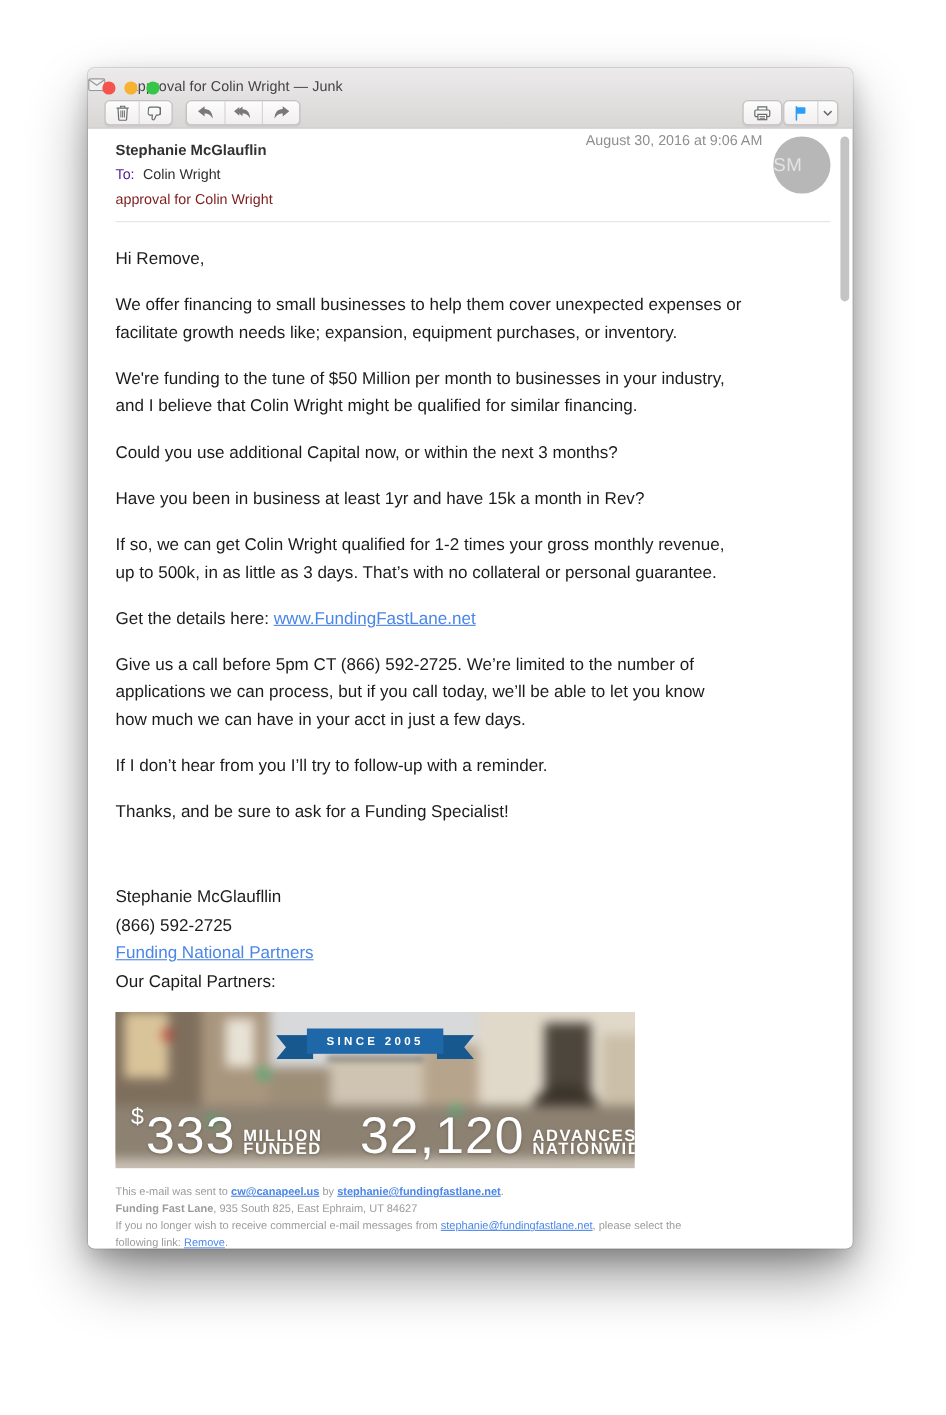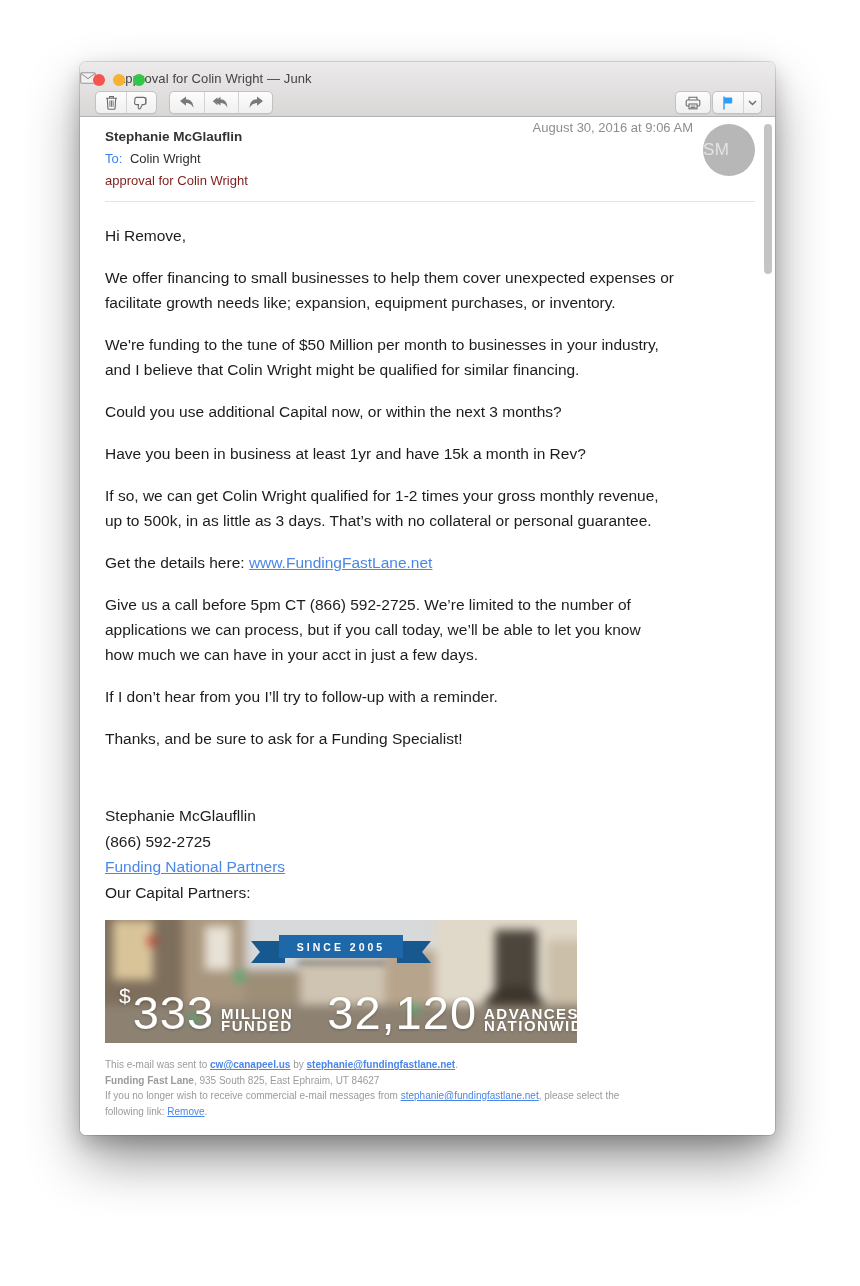--- a/index.html
+++ b/index.html
@@ -45,38 +45,38 @@
     position:absolute; right:3px; top:7px; width:8px; height:150px;
     background:#c4c4c4; border-radius:4px;
   }
 
   
   .msg-header {
     margin:0 20px 0 25px; padding:12px 0 13px; border-bottom:1px solid #e4e4e4; position:relative;
   }
   .from-name { font-size:13.5px; font-weight:bold; color:#323232; margin-bottom:7px; }
   .to-line { font-size:13px; color:#2f2f2f; margin-bottom:7px; }
-  .to-label { color:#3b82f6; margin-right:4px; }
+  .to-label { color:#4c1d95; margin-right:4px; }
   .subj-line { font-size:13px; color:#7f1d1d; }
   .hdr-date { position:absolute; top:3px; right:62px; font-size:13px; color:#8e8e8e; }
   .avatar {
     position:absolute; top:7px; right:0; width:52px; height:52px; border-radius:50%;
     background:#b7b7b7; display:flex; align-items:center; justify-content:flex-start;
     color:#e3e3e3; font-size:17px; letter-spacing:0.5px;
   }
 
   
   .msg-body { padding:21px 70px 0 25px; color:#1c1c1c; }
   .msg-body p { font-size:15.5px; line-height:25px; margin:0 0 17px; white-space:pre-line; }
   a.blue-link { color:#4a86e8; text-decoration:underline; cursor:pointer; }
 
   .signature { margin-top:52px; font-size:15.5px; line-height:25.5px; color:#1c1c1c; }
 
   
-  .banner { position:relative; margin-top:15px; width:472px; height:123px; overflow:hidden; background:#c9c0b4; }
+  .banner { position:relative; margin-top:15px; width:472px; height:142px; overflow:hidden; background:#c9c0b4; }
   .banner-bg { position:absolute; inset:-10px; filter:blur(5px); }
   .blob { position:absolute; }
   .banner-content { position:absolute; inset:0; }
   .ribbon { position:absolute; top:15px; left:50%; transform:translateX(-50%); width:124px; height:23px; z-index:3; }
   .ribbon-main {
     position:relative; z-index:2; width:100%; height:100%; background:#1e67a8;
     display:flex; align-items:center; justify-content:center;
     color:#fff; font-size:10.5px; font-weight:bold; letter-spacing:3px;
   }
   .ribbon-tail { position:absolute; top:6px; width:34px; height:22px; background:#17588f; z-index:1; }

